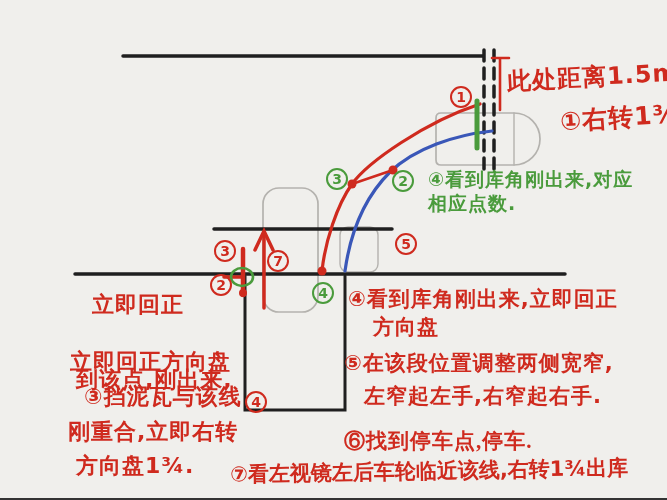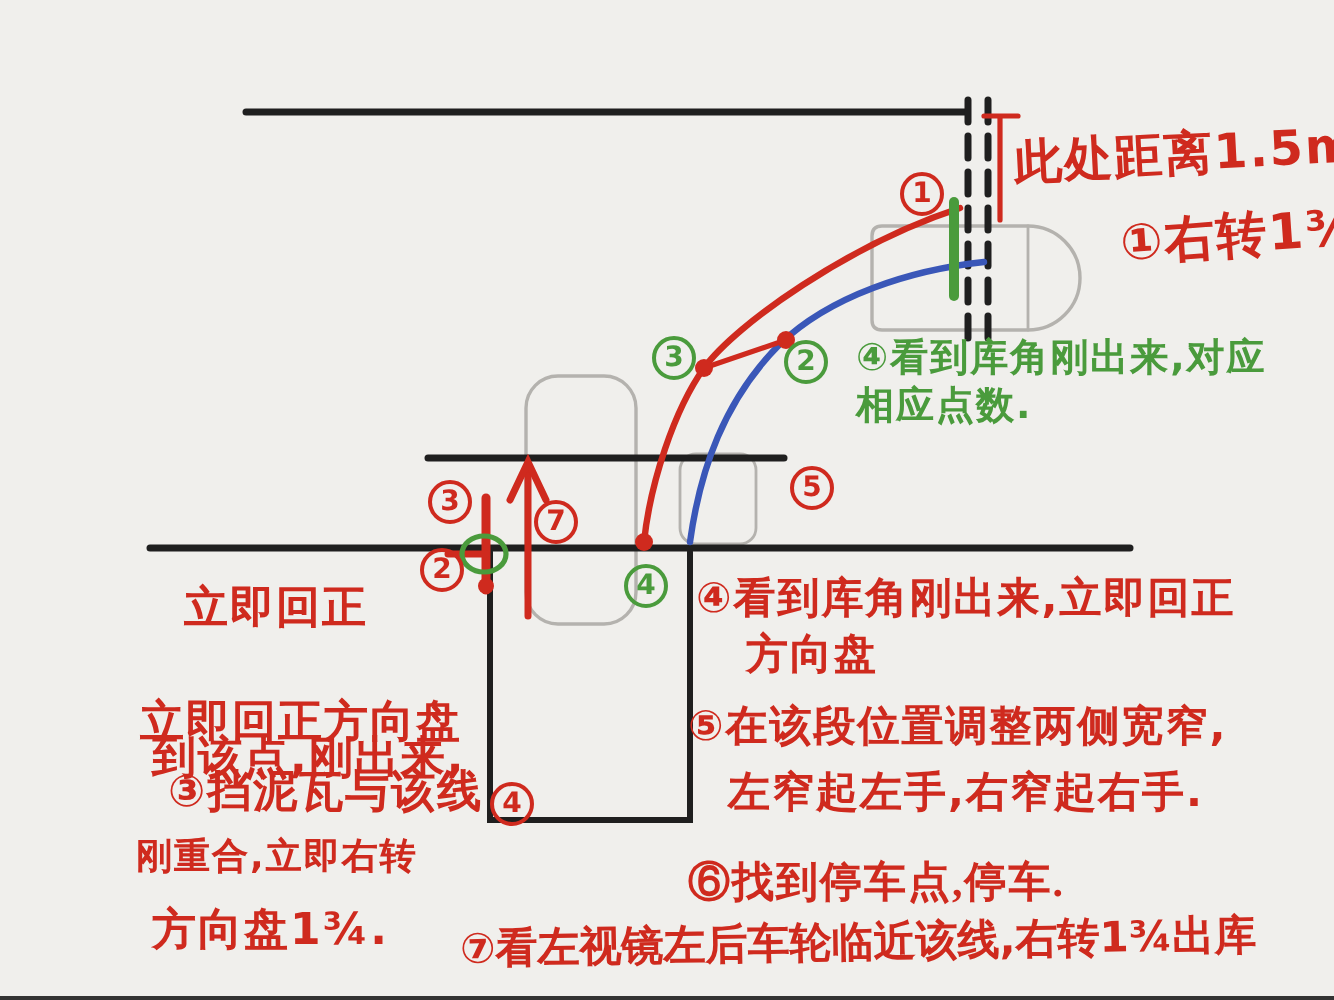--- a/index.html
+++ b/index.html
@@ -90,21 +90,21 @@
 
   <div class="hw green" style="left:428px;top:168px;font-size:19px;">
     <div>④看到库角刚出来,对应</div>
     <div>相应点数.</div>
   </div>
 
   <div class="hw red" style="left:92px;top:291px;font-size:22px;">立即回正</div>
   <div class="hw red" style="left:76px;top:318px;font-size:22px;margin-top:48px;">到该点,刚出来,</div>
   <div class="hw red" style="left:70px;top:348px;font-size:22px;">立即回正方向盘</div>
   <div class="hw red" style="left:84px;top:383px;font-size:22px;">③挡泥瓦与该线</div>
-  <div class="hw red" style="left:68px;top:418px;font-size:18px;">刚重合,立即右转</div>
+  <div class="hw red" style="left:68px;top:418px;font-size:22px;">刚重合,立即右转</div>
   <div class="hw red" style="left:76px;top:452px;font-size:22px;">方向盘1¾.</div>
 
   <div class="hw red" style="left:348px;top:286px;font-size:21px;">④看到库角刚出来,立即回正</div>
   <div class="hw red" style="left:373px;top:314px;font-size:21px;">方向盘</div>
   <div class="hw red" style="left:344px;top:350px;font-size:21px;text-align:center;">⑤在该段位置调整两侧宽窄,</div>
   <div class="hw red" style="left:364px;top:383px;font-size:21px;">左窄起左手,右窄起右手.</div>
   <div class="hw red" style="left:344px;top:428px;font-size:21px;font-family:Liberation Serif, serif;">⑥找到停车点,停车.</div>
 
   <div class="hw red" style="left:230px;top:458px;font-size:21px;letter-spacing:0;transform:rotate(-1deg);">⑦看左视镜左后车轮临近该线,右转1¾出库</div>
 

